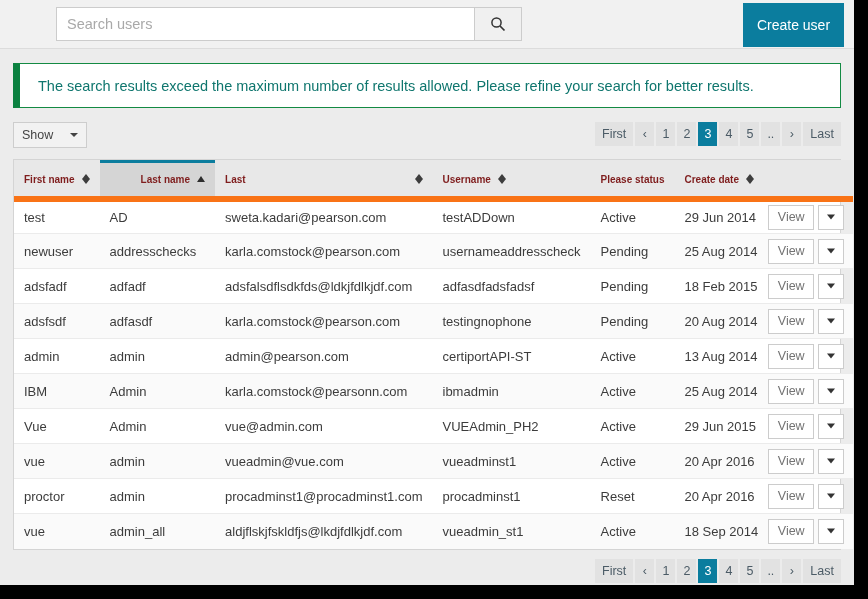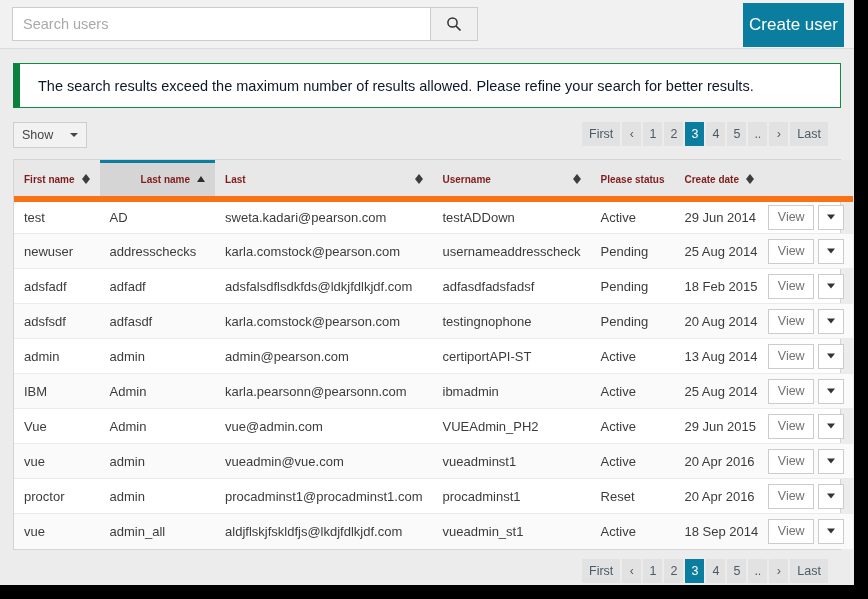--- a/index.html
+++ b/index.html
@@ -36,20 +36,21 @@
     width: 418px;
     height: 34px;
     border: 1px solid #cccccc;
     border-right: none;
     background: #ffffff;
     font-family: "Liberation Sans", sans-serif;
     font-size: 14.5px;
     color: #555;
     padding: 0 10px;
     outline: none;
+    margin-left: 44px;
   }
   .search-input::placeholder { color: #a9a9a9; }
   .search-btn {
     width: 48px;
     height: 34px;
     border: 1px solid #cccccc;
     background: #f0f0f0;
     cursor: pointer;
     display: flex;
     align-items: center;
@@ -60,40 +61,40 @@
   .create-user-btn {
     position: absolute;
     top: 3px;
     right: 10px;
     width: 101px;
     height: 44px;
     background: #0b7d9e;
     color: #ffffff;
     border: none;
     font-family: "Liberation Sans", sans-serif;
-    font-size: 17px;
+    font-size: 14px;
     cursor: pointer;
     line-height: 44px;
     text-align: center;
     padding: 0;
   }
   
   .alert {
     margin: 14px 13px 0 13px;
     height: 45px;
     background: #ffffff;
     border: 1px solid #138a43;
     border-left: 7px solid #0b8140;
     display: flex;
     align-items: center;
     padding-left: 18px;
   }
   .alert-text {
     font-size: 14.5px;
-    color: #0f172a;
+    color: #0f766e;
   }
   
   .toolbar {
     margin: 14px 13px 0 13px;
     height: 28px;
     position: relative;
   }
   .show-btn {
     height: 26px;
     min-width: 60px;
@@ -110,21 +111,21 @@
   }
   .caret-down {
     width: 0; height: 0;
     border-left: 4px solid transparent;
     border-right: 4px solid transparent;
     border-top: 4px solid #444;
     display: inline-block;
   }
   .pager {
     position: absolute;
-    right: 13px;
+    right: 0;
     top: 0;
     display: flex;
     gap: 2px;
   }
   .pager-item {
     min-width: 19px;
     height: 24px;
     background: #e2e2e2;
     color: #4b5b66;
     font-size: 12.5px;
@@ -315,21 +316,21 @@
               <span class="sort-asc"></span>
             </span>
           </th>
           <th class="col-email">
             <span class="th-inner" style="justify-content:space-between;">
               <span class="th-label">Last</span>
               <span class="sort-both"></span>
             </span>
           </th>
           <th class="col-user">
-            <span class="th-inner" style="justify-content:space-between;">
+            <span class="th-inner" style="">
               <span class="th-label">Username</span>
               <span class="sort-both"></span>
             </span>
           </th>
           <th class="col-status">
             <span class="th-inner">
               <span class="th-label">Please status</span>
             </span>
           </th>
           <th class="col-date">
@@ -383,21 +384,21 @@
             <td class="col-last">admin</td>
             <td class="col-email">admin@pearson.com</td>
             <td class="col-user">certiportAPI-ST</td>
             <td class="col-status">Active</td>
             <td class="col-date">13 Aug 2014</td>
             <td class="col-act actions"><button class="view-btn">View</button><button class="split-btn"></button></td>
           </tr>
           <tr>
             <td class="col-first">IBM</td>
             <td class="col-last">Admin</td>
-            <td class="col-email">karla.pearsonn@pearsonn.com</td>
+            <td class="col-email">karla.comstock@pearsonn.com</td>
             <td class="col-user">ibmadmin</td>
             <td class="col-status">Active</td>
             <td class="col-date">25 Aug 2014</td>
             <td class="col-act actions"><button class="view-btn">View</button><button class="split-btn"></button></td>
           </tr>
           <tr>
             <td class="col-first">Vue</td>
             <td class="col-last">Admin</td>
             <td class="col-email">vue@admin.com</td>
             <td class="col-user">VUEAdmin_PH2</td>

